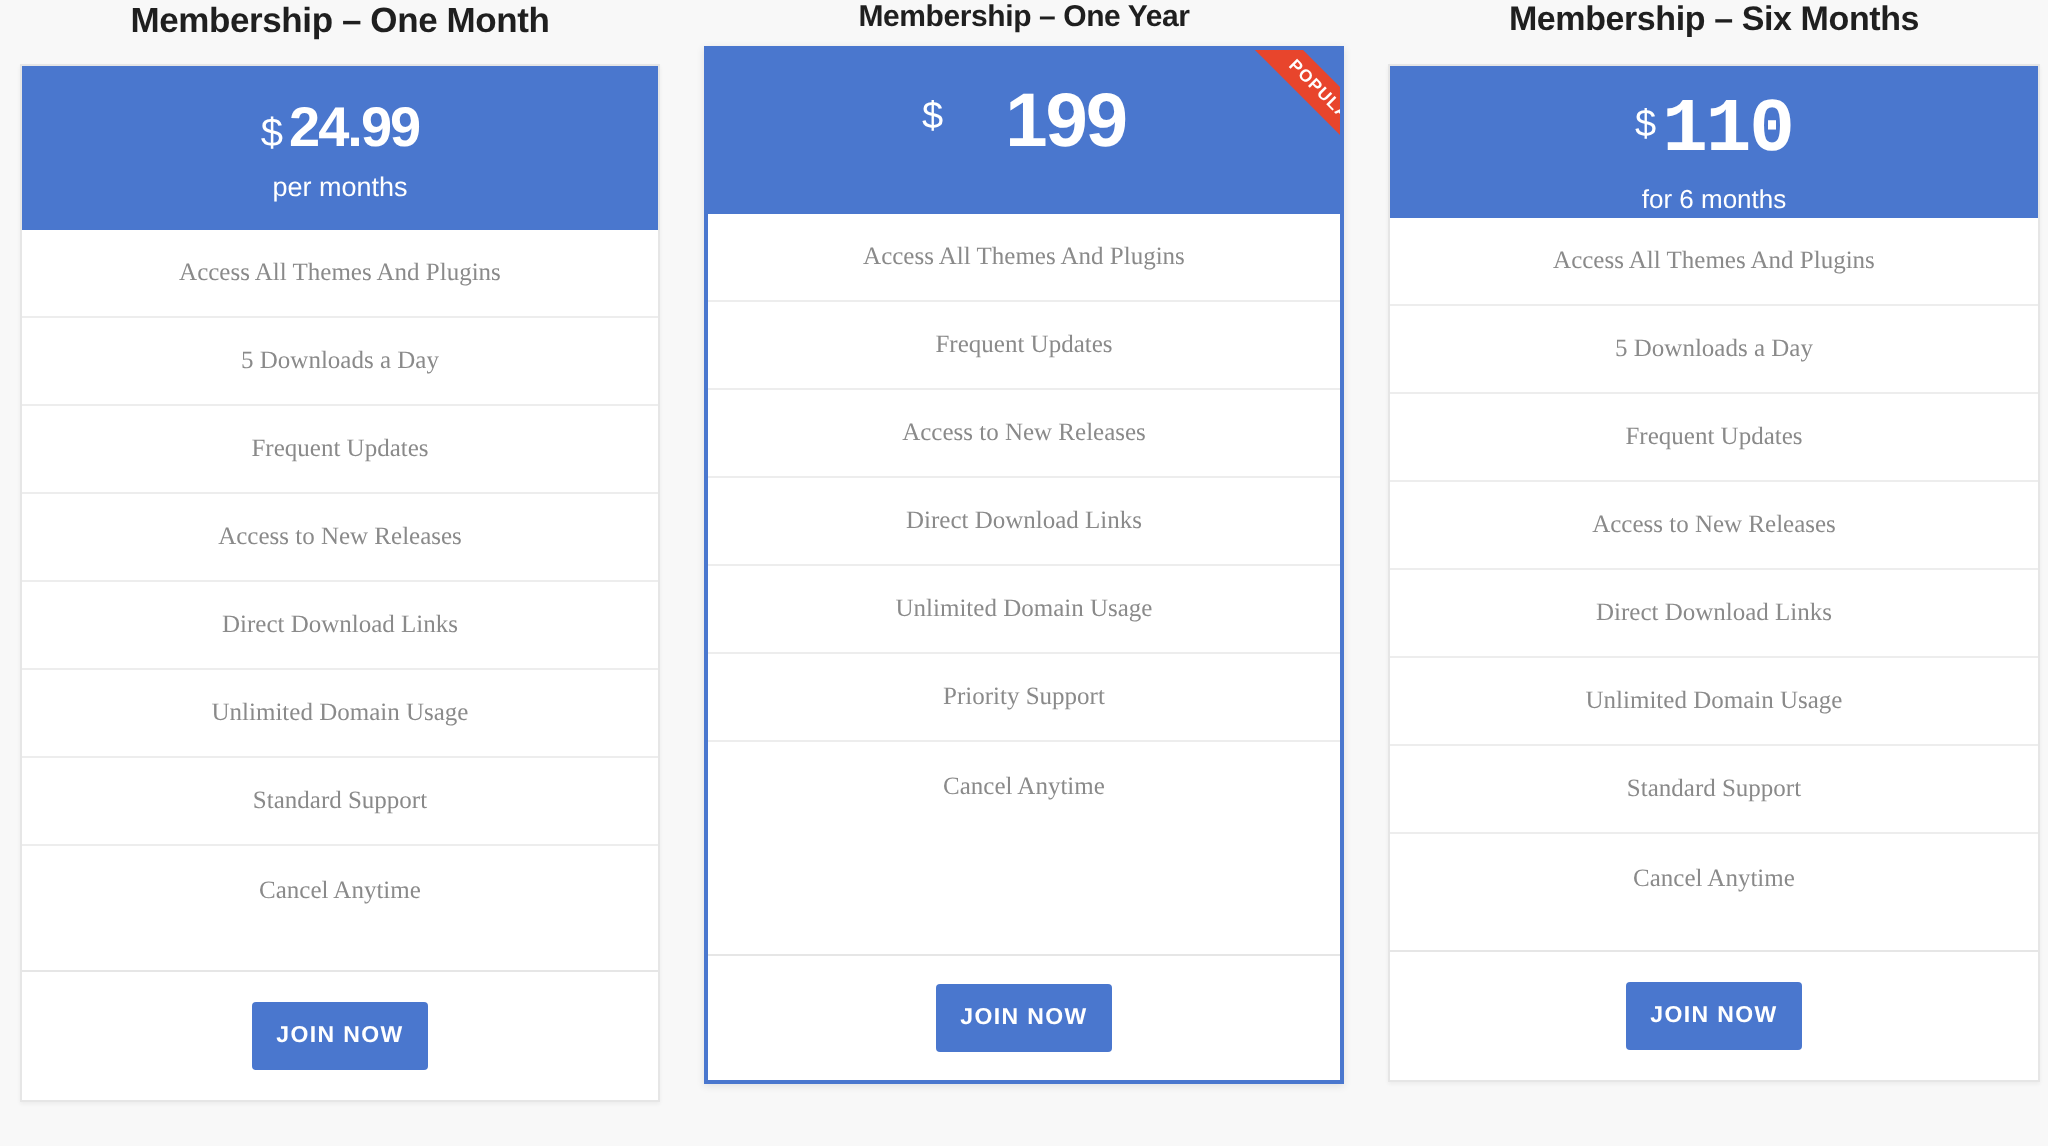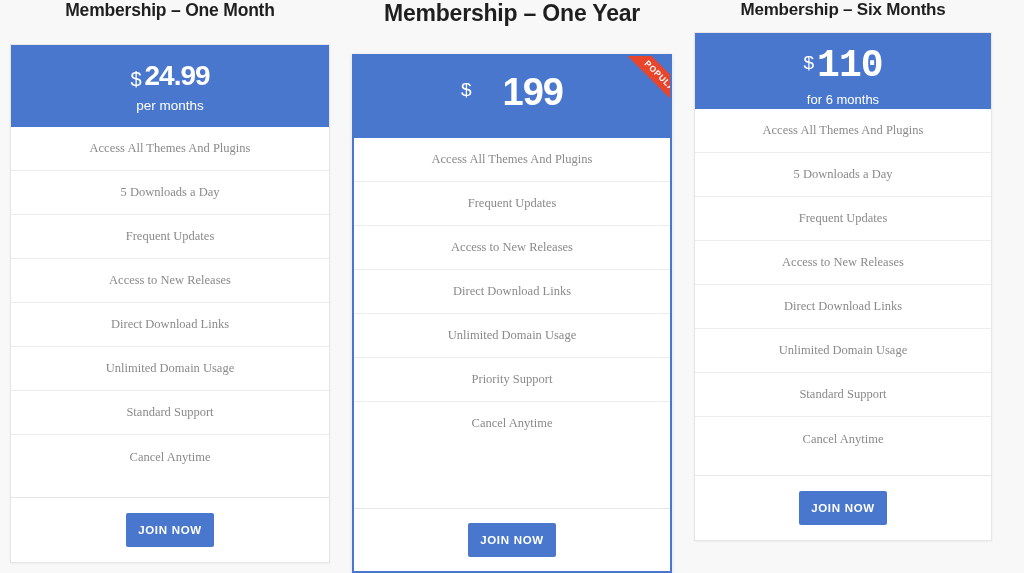--- a/index.html
+++ b/index.html
@@ -162,36 +162,36 @@
     width: 88px;
     cursor: pointer;
     border-radius: 2px;
     text-transform: uppercase;
   }
 
   
 
   
   #block-0 { left: 10px; width: 320px; }
-  #block-0 .plan-title { margin-bottom: 23px; font-size: 17.5px; }
+  #block-0 .plan-title { margin-bottom: 11px; font-size: 17.5px; }
   #block-0 .card { height: 519px; }
   #block-0 .card-header { height: 82px; padding-top: 17px; }
   #block-0 .feature { height: 44px; }
   #block-0 .card-footer { height: 65px; }
 
   
   #block-1 { left: 352px; width: 320px; }
-  #block-1 .plan-title { margin-bottom: 26px; font-size: 23px; }
+  #block-1 .plan-title { margin-bottom: 5px; font-size: 15px; }
   #block-1 .card { height: 519px; }
   #block-1 .card-header { height: 82px; padding-top: 17px; }
   #block-1 .feature { height: 44px; }
   #block-1 .card-footer { height: 63px; }
 
   
-  #block-2 { left: 694px; width: 298px; }
+  #block-2 { left: 694px; width: 326px; }
   #block-2 .plan-title { margin-bottom: 12px; font-size: 17px; }
   #block-2 .card { height: 509px; }
   #block-2 .card-header { height: 76px; padding-top: 14px; }
   #block-2 .feature { height: 44px; }
   #block-2 .card-footer { height: 65px; }
 
   #block-2 .amount { font-size: 38px; font-family: Liberation Mono, monospace; }
   #block-2 .currency { font-size: 19px; margin-top: 6px; }
   #block-2 .period { font-size: 13px; margin-top: 8px; }
 

